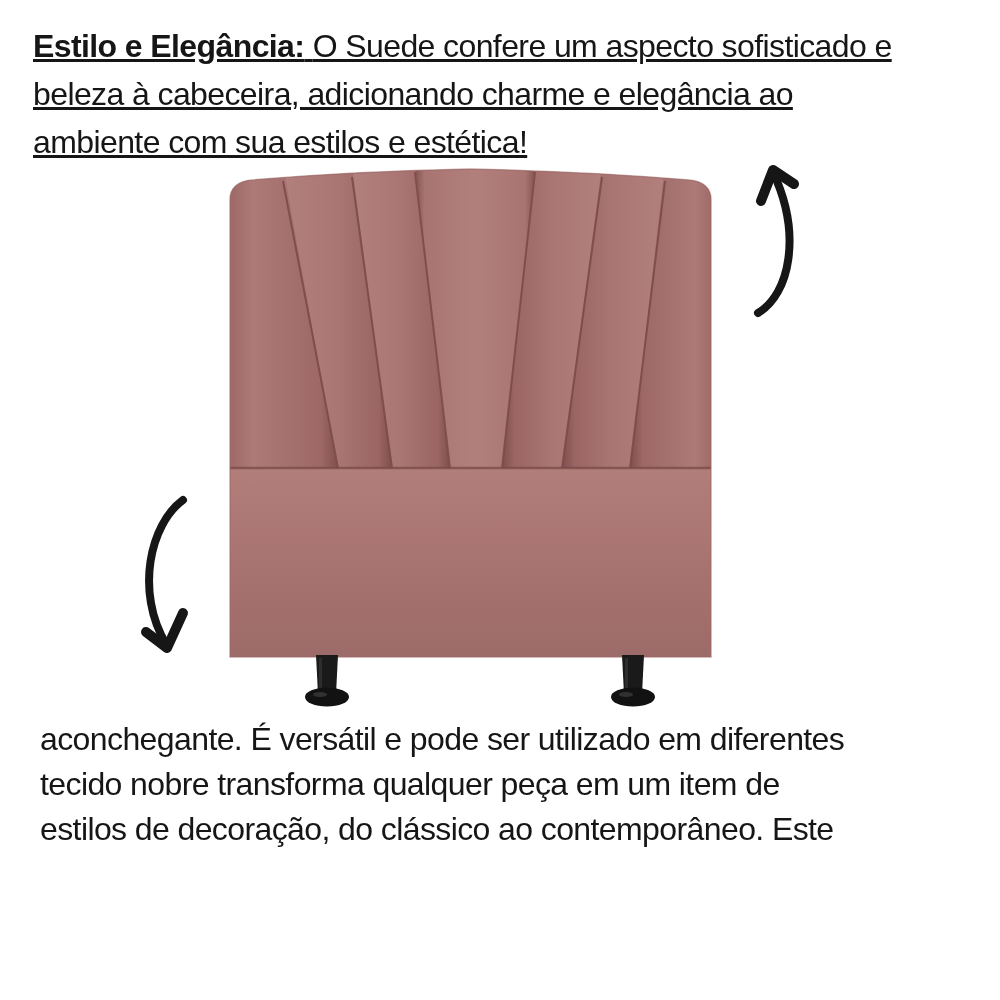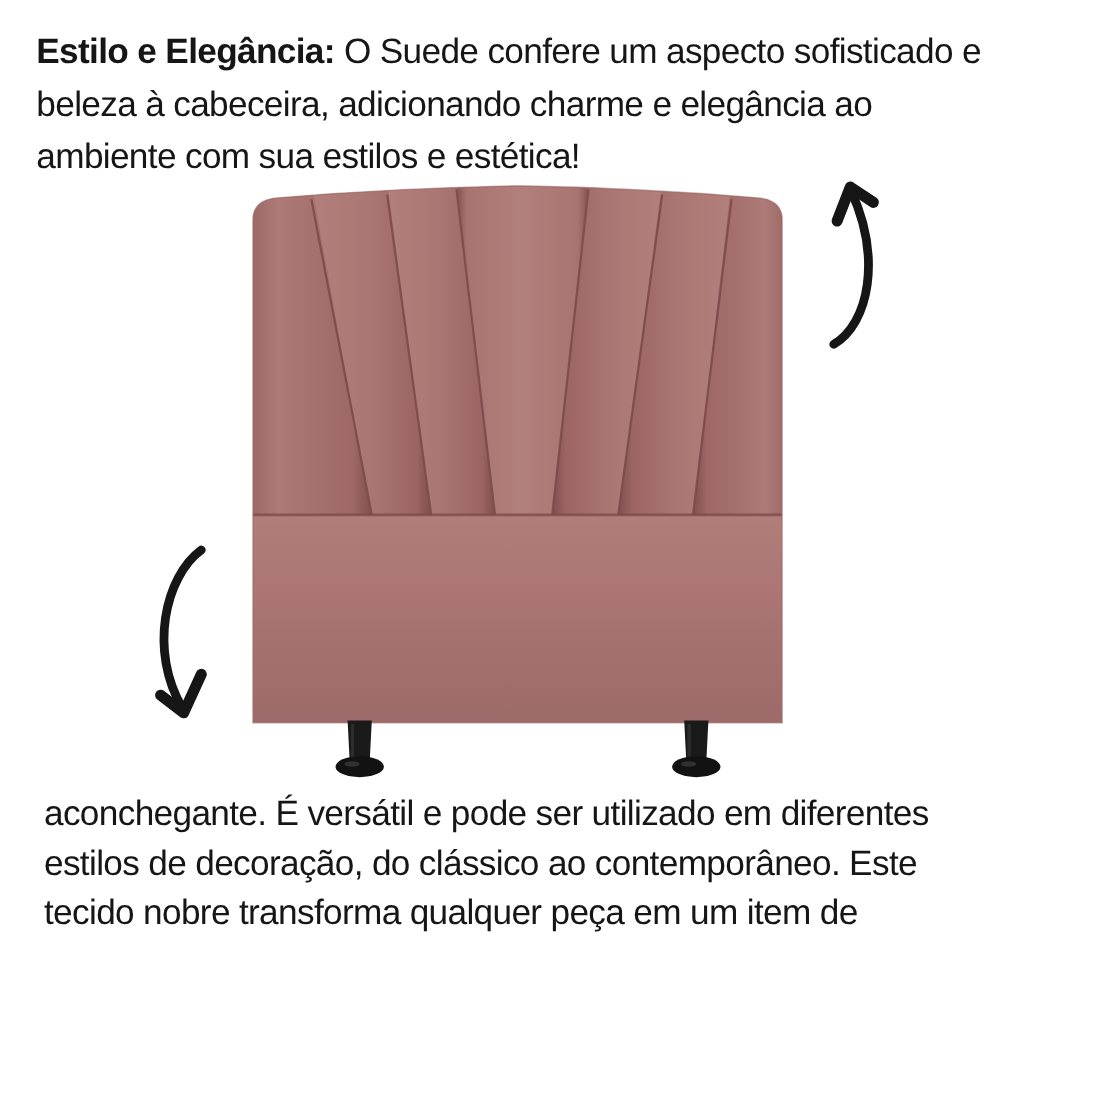--- a/index.html
+++ b/index.html
@@ -4,21 +4,21 @@
 <style>
   html,body{margin:0;padding:0;background:#ffffff;}
   .canvas{
     position:relative;width:1000px;height:1000px;background:#ffffff;
     overflow:hidden;font-family:"Liberation Sans",sans-serif;color:#161616;
   }
   .fig{position:absolute;left:0;top:0;}
   .para{position:absolute;margin:0;font-size:32px;letter-spacing:-0.6px;color:#161616;}
   .para .line{display:block;white-space:nowrap;}
   .para b{font-weight:700;}
-  .para-top{left:33px;top:22px;line-height:48px;}
+  .para-top{left:33px;top:22px;line-height:48px;text-decoration:underline;}
   .para-bottom{left:40px;top:717px;line-height:45px;}
 </style>
 </head>
 <body>
 
 <div class="canvas">
 
   <p class="para para-top">
     <span class="line"><b>Estilo e Elegância:</b> <span>O Suede confere um aspecto sofisticado e</span></span>
     <span class="line">beleza à cabeceira, adicionando charme e elegância ao</span>
@@ -110,17 +110,17 @@
       <path d="M761 201 L773 170 L794 184" stroke-width="10"></path>
     </g>
     <g stroke="#161616" fill="none" stroke-linecap="round" stroke-linejoin="round">
       <path d="M183 500 C 150 524 135 592 166 644" stroke-width="8"></path>
       <path d="M146 632 L167 648 L183 613" stroke-width="10"></path>
     </g>
   </svg>
 
   <p class="para para-bottom">
     <span class="line">aconchegante. É versátil e pode ser utilizado em diferentes</span>
+    <span class="line">tecido nobre transforma qualquer peça em um item de</span>
     <span class="line">estilos de decoração, do clássico ao contemporâneo. Este</span>
-    <span class="line">tecido nobre transforma qualquer peça em um item de</span>
   </p>
 
 </div>
 
 </body></html>

